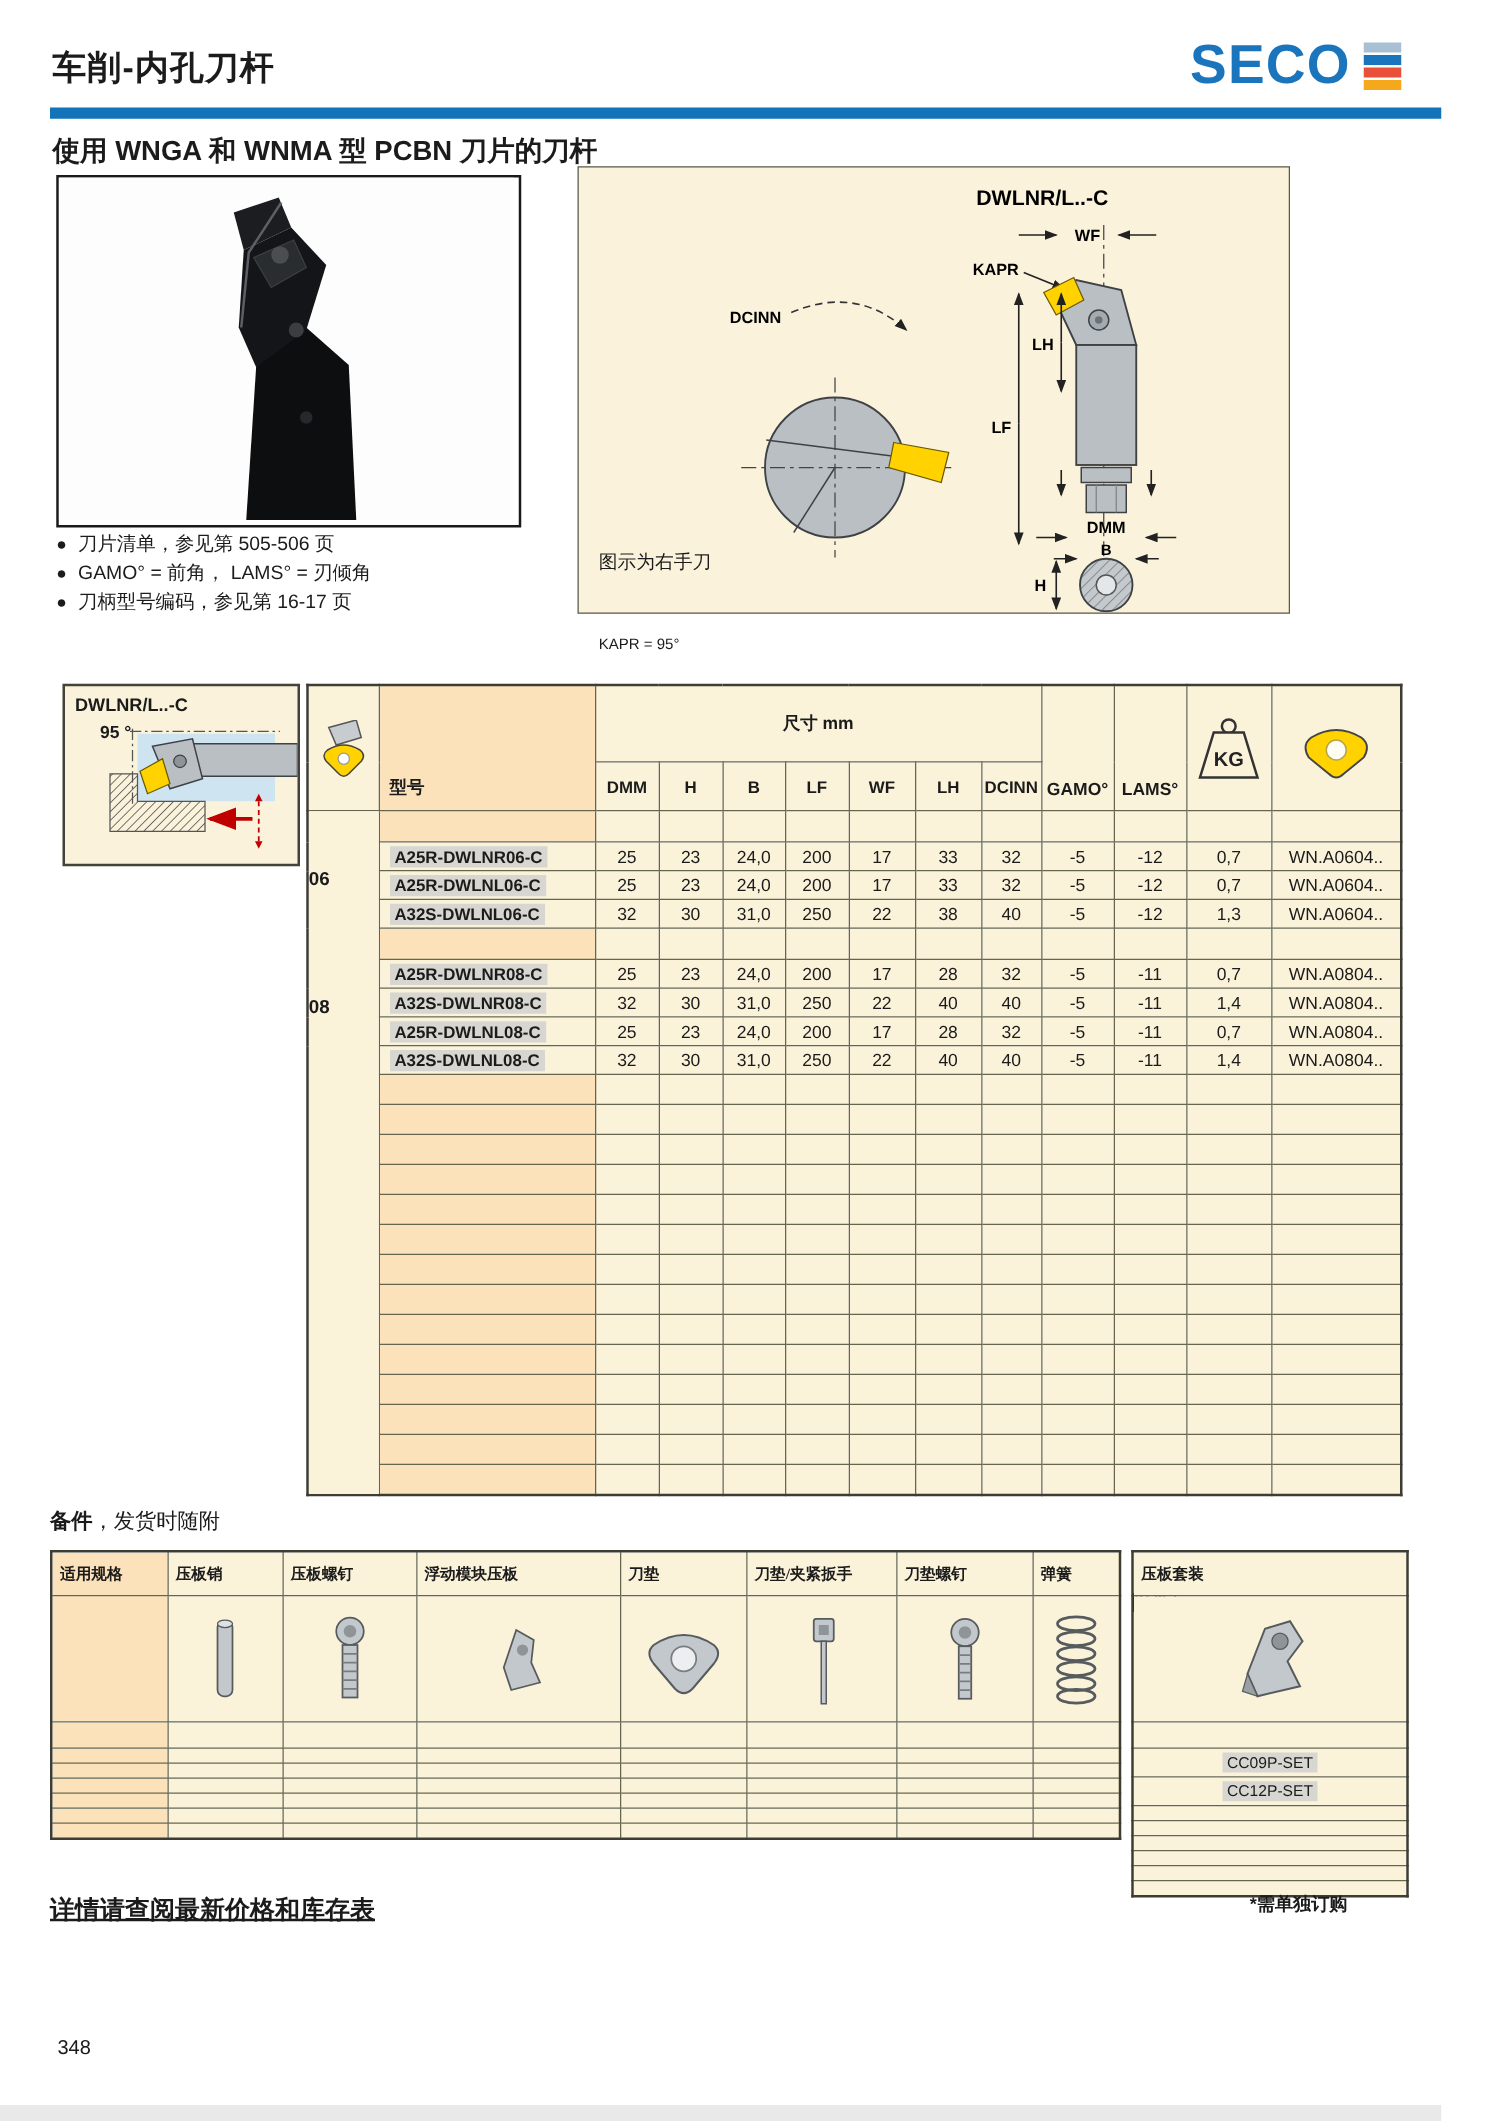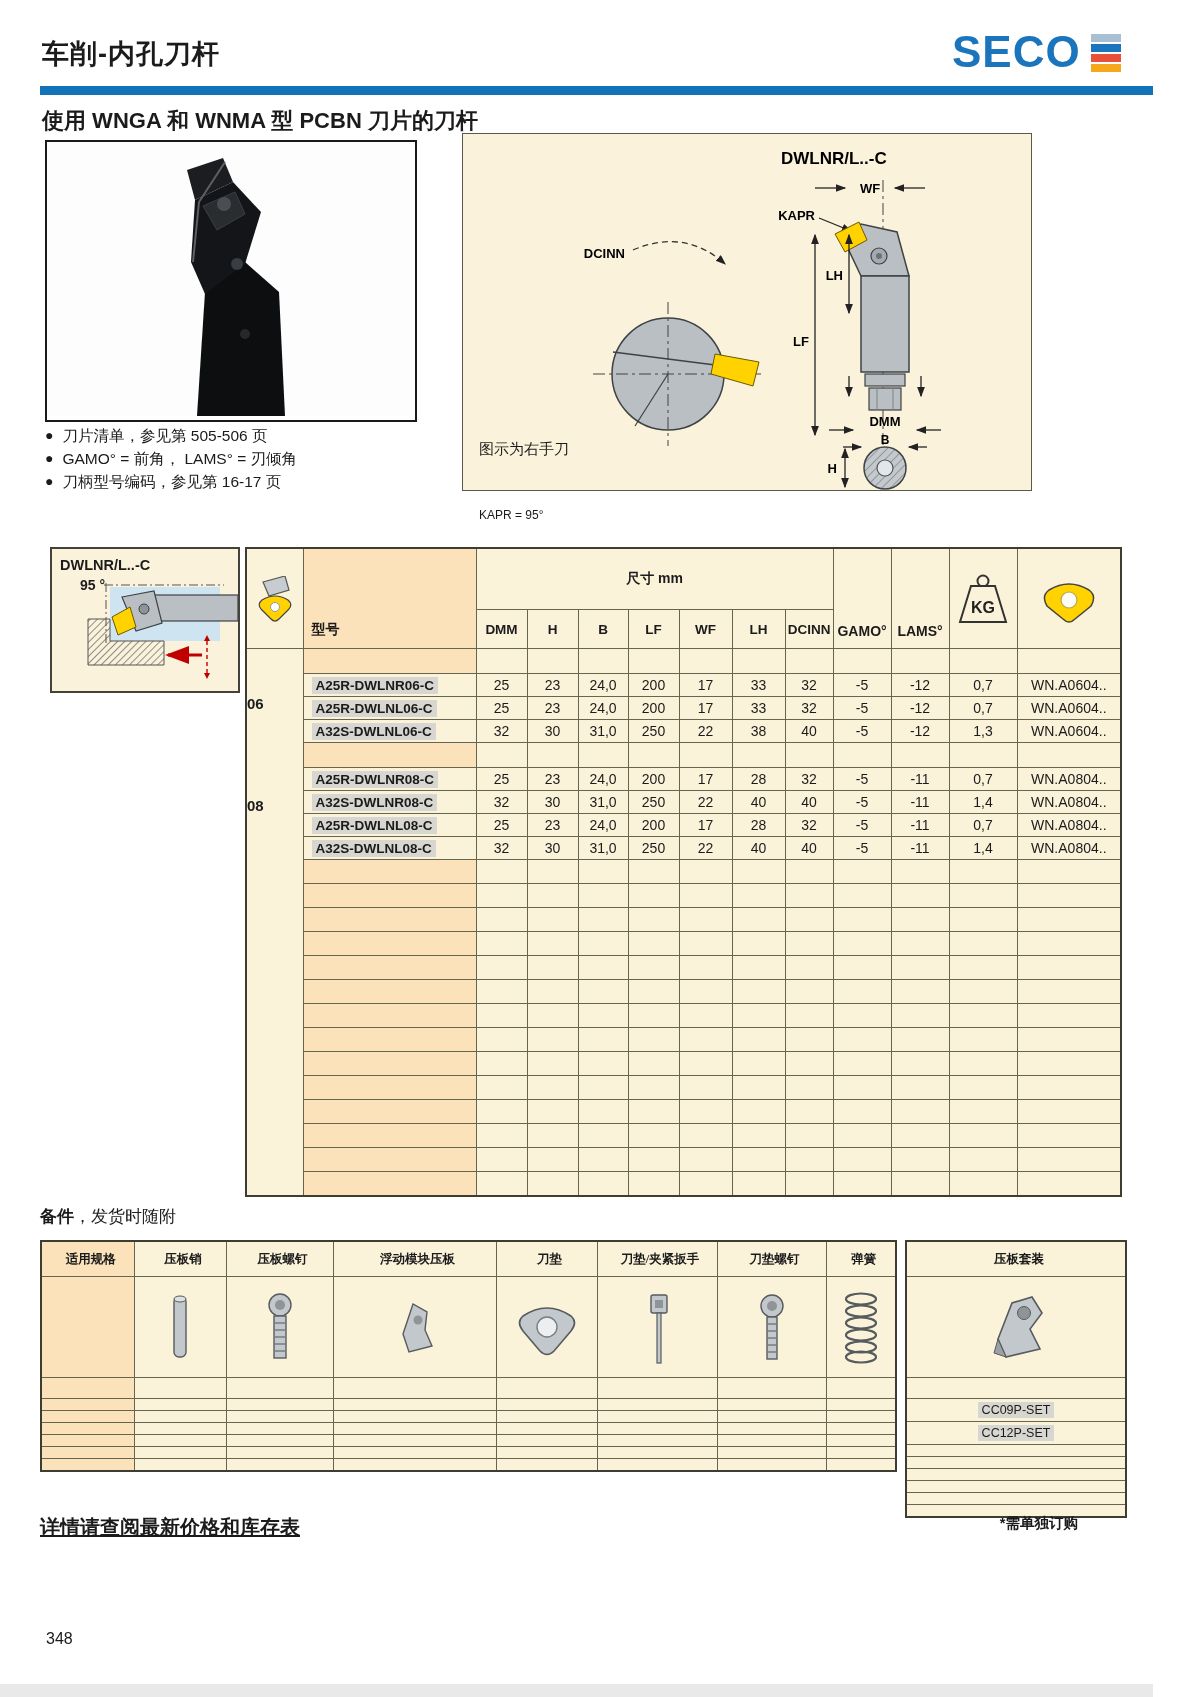--- a/index.html
+++ b/index.html
@@ -50,21 +50,21 @@
   .mdl{font-weight:bold;font-size:13.5px;}
   .insc{font-size:13px;}
   
   .acc-heading{left:40px;top:1205px;font-size:17px;}
   .acc-heading .hb{font-weight:bold;}
   .att-heading{left:905px;top:1272px;font-size:16px;font-weight:bold;}
   .acc-table{left:40px;top:1240px;width:855px;border:2px solid #3e3d33;}
   .set-table{left:905px;top:1240px;width:220px;border:2px solid #3e3d33;}
   .acc-table td,.set-table td{border:1px solid #66654f;background:#fbf2da;font-size:12.5px;
         text-align:center;padding:0;overflow:hidden;white-space:nowrap;}
-  tr.ahd td{height:34px;font-weight:bold;text-align:center;padding-left:6px;font-size:12.5px;font-family:Liberation Serif, serif;}
+  tr.ahd td{height:34px;font-weight:bold;text-align:left;padding-left:6px;font-size:12.5px;font-family:Liberation Serif, serif;}
   tr.aic td{height:100px;vertical-align:middle;}
   tr.asp td{height:20px;}
   tr.ad td{height:22px;}
   tr.ae td{height:11px;}
   .spec{font-weight:bold;text-align:left;padding-left:8px !important;}
   
   .footer-left{left:40px;top:1514px;font-size:20px;font-weight:bold;text-decoration:underline;}
   .footer-right{right:75px;top:1514px;font-size:14.5px;font-weight:bold;}
   .page-num{left:46px;top:1630px;font-size:16px;}
   .bottom-strip{left:0;top:1684px;width:1200px;height:13px;background:#e9e9e9;}

